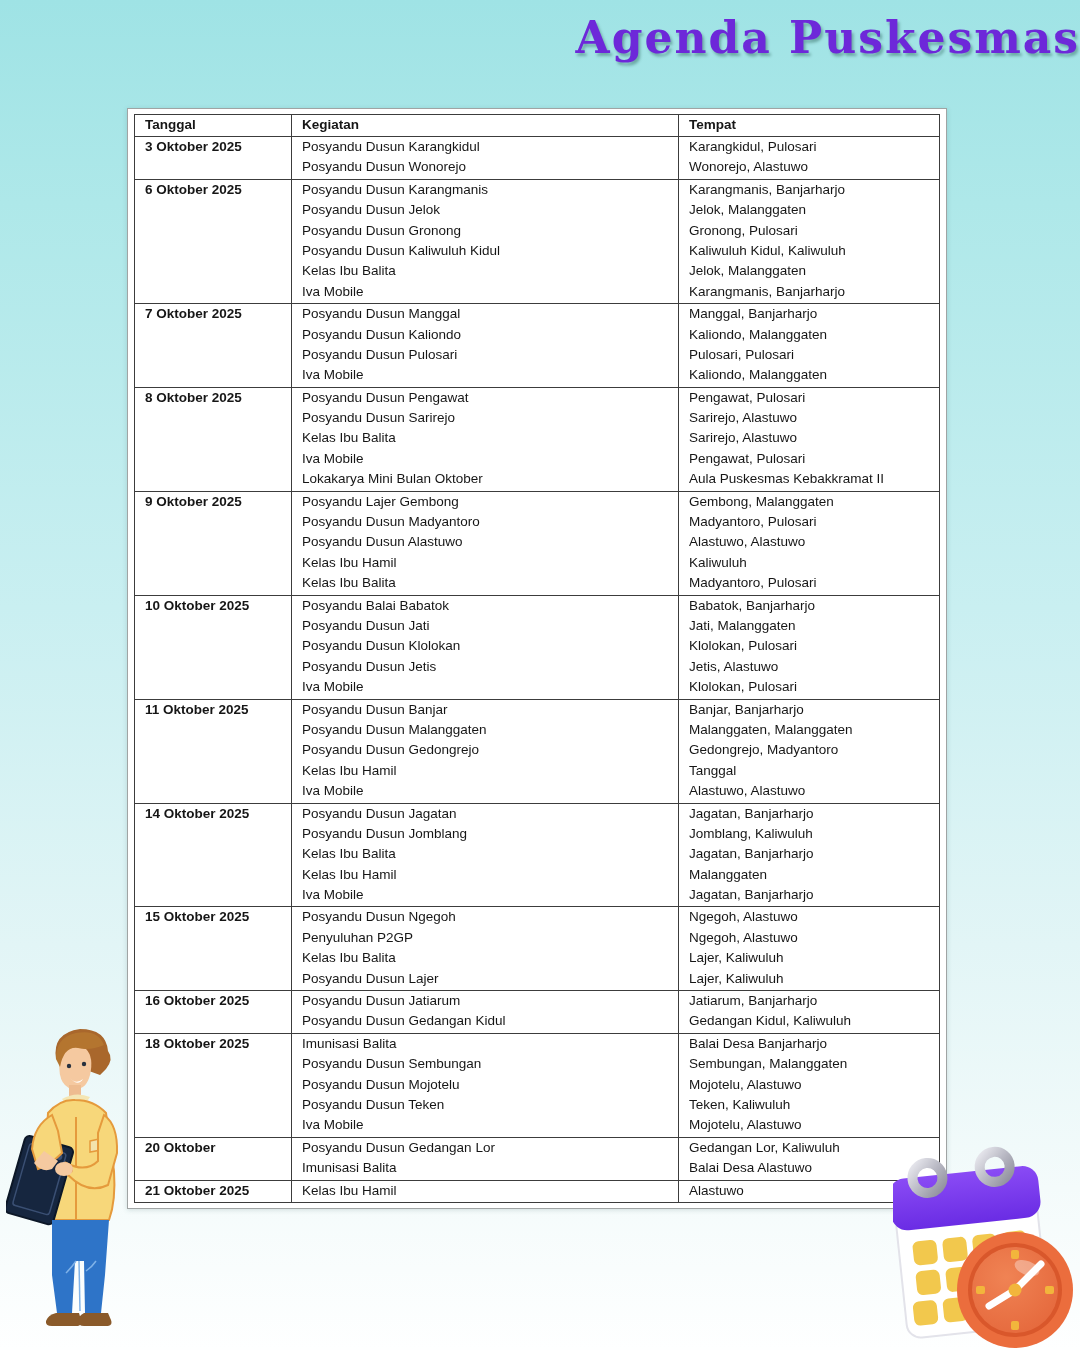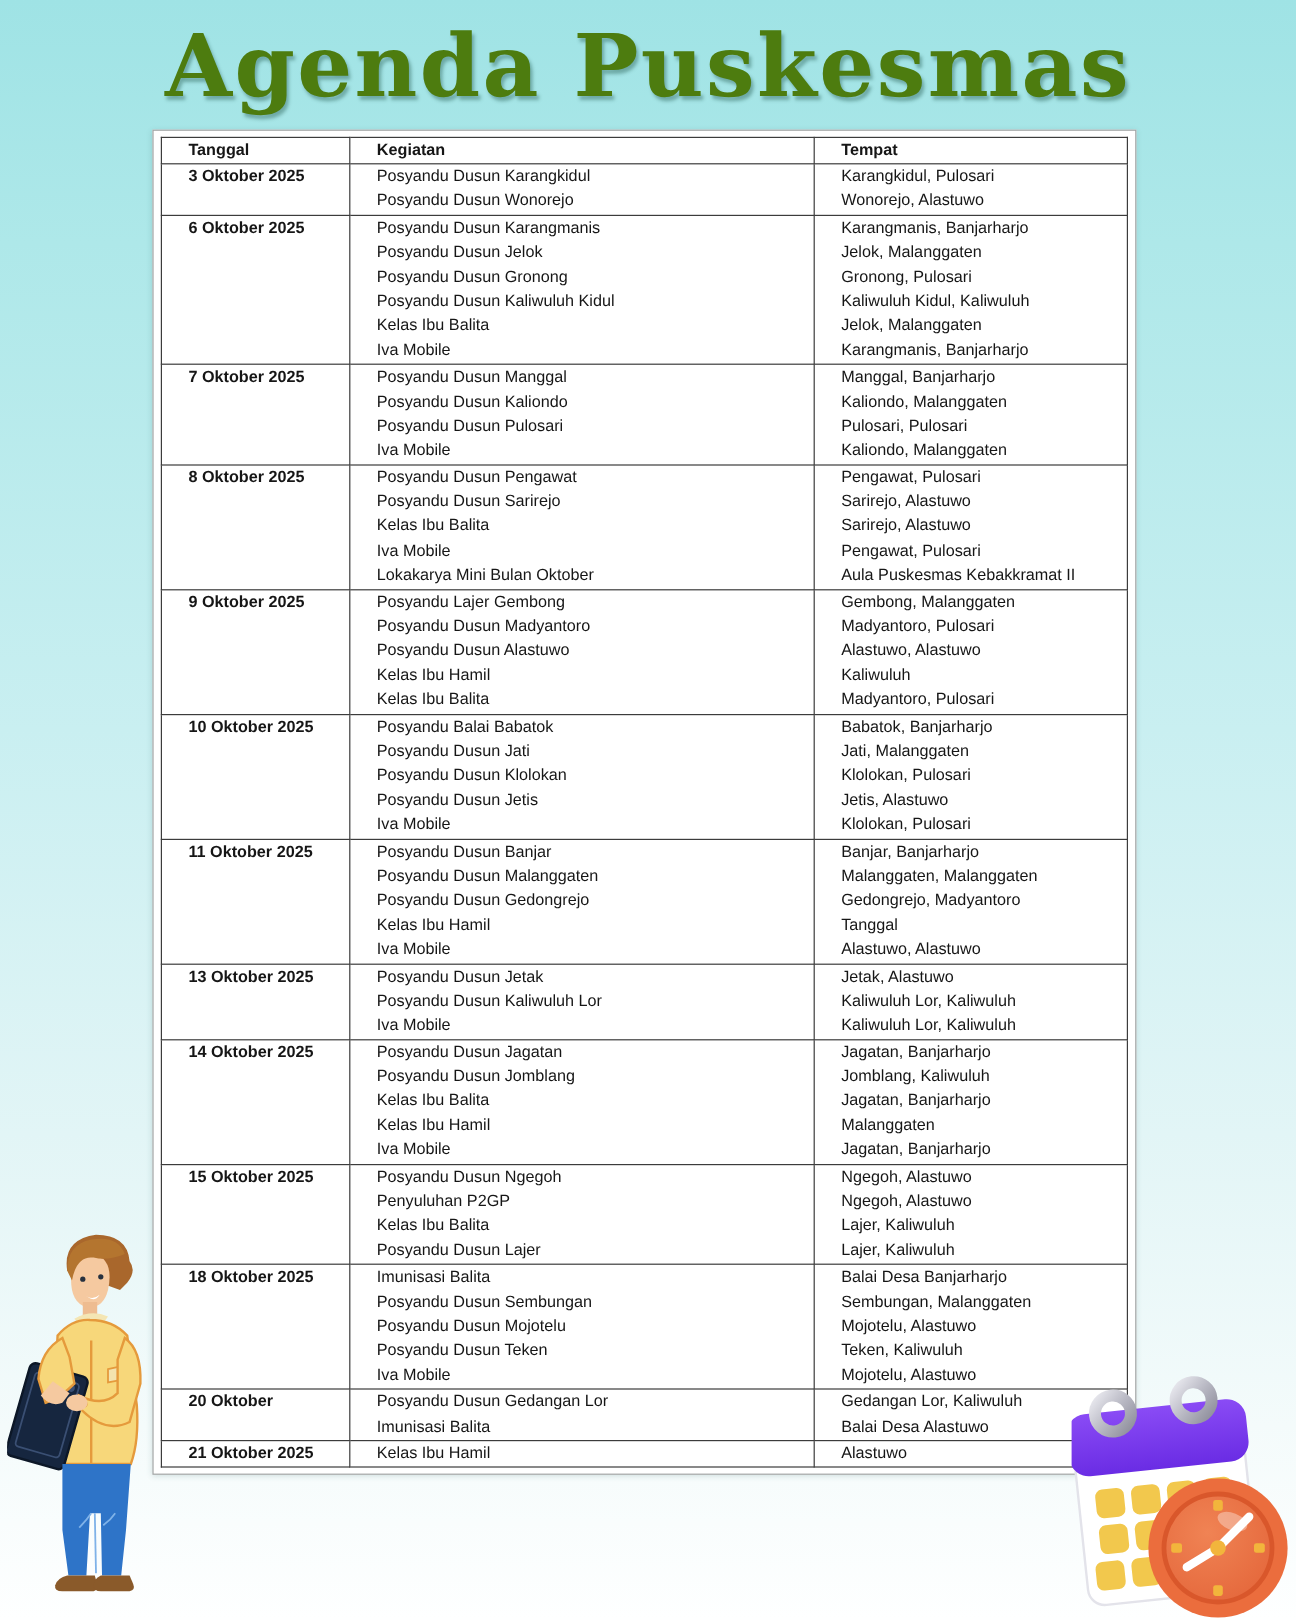--- a/index.html
+++ b/index.html
@@ -1,28 +1,28 @@
 <!DOCTYPE html>
 <html><head>
 <meta charset="utf-8">
 <style>
   html,body{margin:0;padding:0;}
   body{width:1080px;height:1350px;overflow:hidden;position:relative;
        background:linear-gradient(180deg,#9fe3e5 0%,#aee8e9 15%,#c9eff1 45%,#e2f5f6 70%,#f4fbfb 88%,#feffff 100%);
        font-family:"Liberation Sans",sans-serif;}
-  .title{position:absolute;top:12px;left:0;right:0;text-align:center;
-         font-family:"DejaVu Serif",serif;font-weight:bold;font-size:72px;letter-spacing:2px;
-         color:#4d7c0f;text-shadow:2px 3px 3px rgba(10,60,45,.35);}
+  .title{position:absolute;top:12px;left:0;right:0;text-align:right;
+         font-family:"DejaVu Serif",serif;font-weight:bold;font-size:44px;letter-spacing:2px;
+         color:#6d28d9;text-shadow:2px 3px 3px rgba(10,60,45,.35);}
   .panel{position:absolute;left:127px;top:108px;width:820px;box-sizing:border-box;
          background:#ffffff;border:1px solid #a0a4a4;padding:5px 6px;
          box-shadow:0 1px 5px rgba(40,90,90,.18);}
   table.agenda{width:100%;border-collapse:collapse;table-layout:fixed;
          font-family:"Liberation Sans",sans-serif;font-size:13.5px;color:#161616;}
   table.agenda th,table.agenda td{border:1px solid #3c3c3c;vertical-align:top;
-         text-align:left;padding:0 2px 1px 22px;overflow:hidden;}
+         text-align:left;padding:0 2px 1px 10px;overflow:hidden;}
   table.agenda th{font-weight:bold;height:20px;line-height:20px;font-size:13.5px;}
   td.date{line-height:20.4px;font-weight:bold;}
   .ln{height:20.4px;line-height:20.4px;white-space:nowrap;}
   .person{position:absolute;left:6px;top:1022px;width:130px;height:312px;z-index:3;}
   .calendar{position:absolute;left:893px;top:1144px;width:190px;height:206px;z-index:4;}
 </style>
 </head>
 <body>
 
 <div class="title">Agenda Puskesmas</div>
@@ -149,33 +149,20 @@
           </td>
           <td>
             <div class="ln">Banjar, Banjarharjo</div>
             <div class="ln">Malanggaten, Malanggaten</div>
             <div class="ln">Gedongrejo, Madyantoro</div>
             <div class="ln">Tanggal</div>
             <div class="ln">Alastuwo, Alastuwo</div>
           </td>
         </tr>
         <tr>
-          <td class="date">13 Oktober 2025</td>
-          <td>
-            <div class="ln">Posyandu Dusun Jetak</div>
-            <div class="ln">Posyandu Dusun Kaliwuluh Lor</div>
-            <div class="ln">Iva Mobile</div>
-          </td>
-          <td>
-            <div class="ln">Jetak, Alastuwo</div>
-            <div class="ln">Kaliwuluh Lor, Kaliwuluh</div>
-            <div class="ln">Kaliwuluh Lor, Kaliwuluh</div>
-          </td>
-        </tr>
-        <tr>
           <td class="date">14 Oktober 2025</td>
           <td>
             <div class="ln">Posyandu Dusun Jagatan</div>
             <div class="ln">Posyandu Dusun Jomblang</div>
             <div class="ln">Kelas Ibu Balita</div>
             <div class="ln">Kelas Ibu Hamil</div>
             <div class="ln">Iva Mobile</div>
           </td>
           <td>
             <div class="ln">Jagatan, Banjarharjo</div>
@@ -191,20 +178,31 @@
             <div class="ln">Posyandu Dusun Ngegoh</div>
             <div class="ln">Penyuluhan P2GP</div>
             <div class="ln">Kelas Ibu Balita</div>
             <div class="ln">Posyandu Dusun Lajer</div>
           </td>
           <td>
             <div class="ln">Ngegoh, Alastuwo</div>
             <div class="ln">Ngegoh, Alastuwo</div>
             <div class="ln">Lajer, Kaliwuluh</div>
             <div class="ln">Lajer, Kaliwuluh</div>
+          </td>
+        </tr>
+        <tr>
+          <td class="date">16 Oktober 2025</td>
+          <td>
+            <div class="ln">Posyandu Dusun Jatiarum</div>
+            <div class="ln">Posyandu Dusun Gedangan Kidul</div>
+          </td>
+          <td>
+            <div class="ln">Jatiarum, Banjarharjo</div>
+            <div class="ln">Gedangan Kidul, Kaliwuluh</div>
           </td>
         </tr>
         <tr>
           <td class="date">18 Oktober 2025</td>
           <td>
             <div class="ln">Imunisasi Balita</div>
             <div class="ln">Posyandu Dusun Sembungan</div>
             <div class="ln">Posyandu Dusun Mojotelu</div>
             <div class="ln">Posyandu Dusun Teken</div>
             <div class="ln">Iva Mobile</div>

